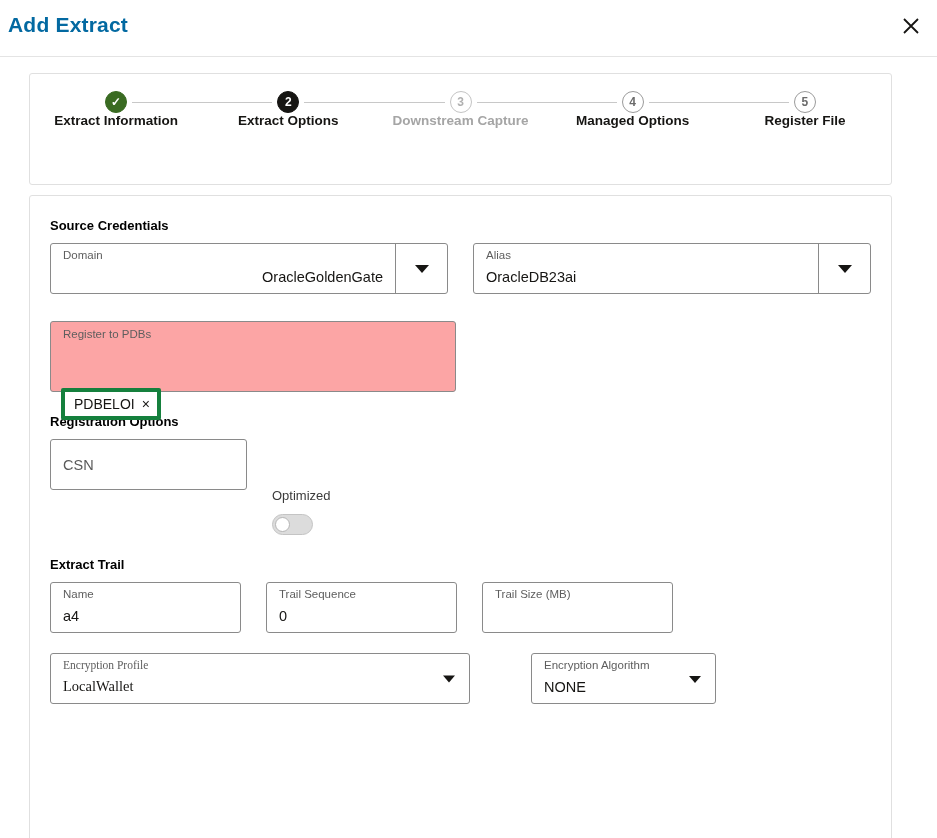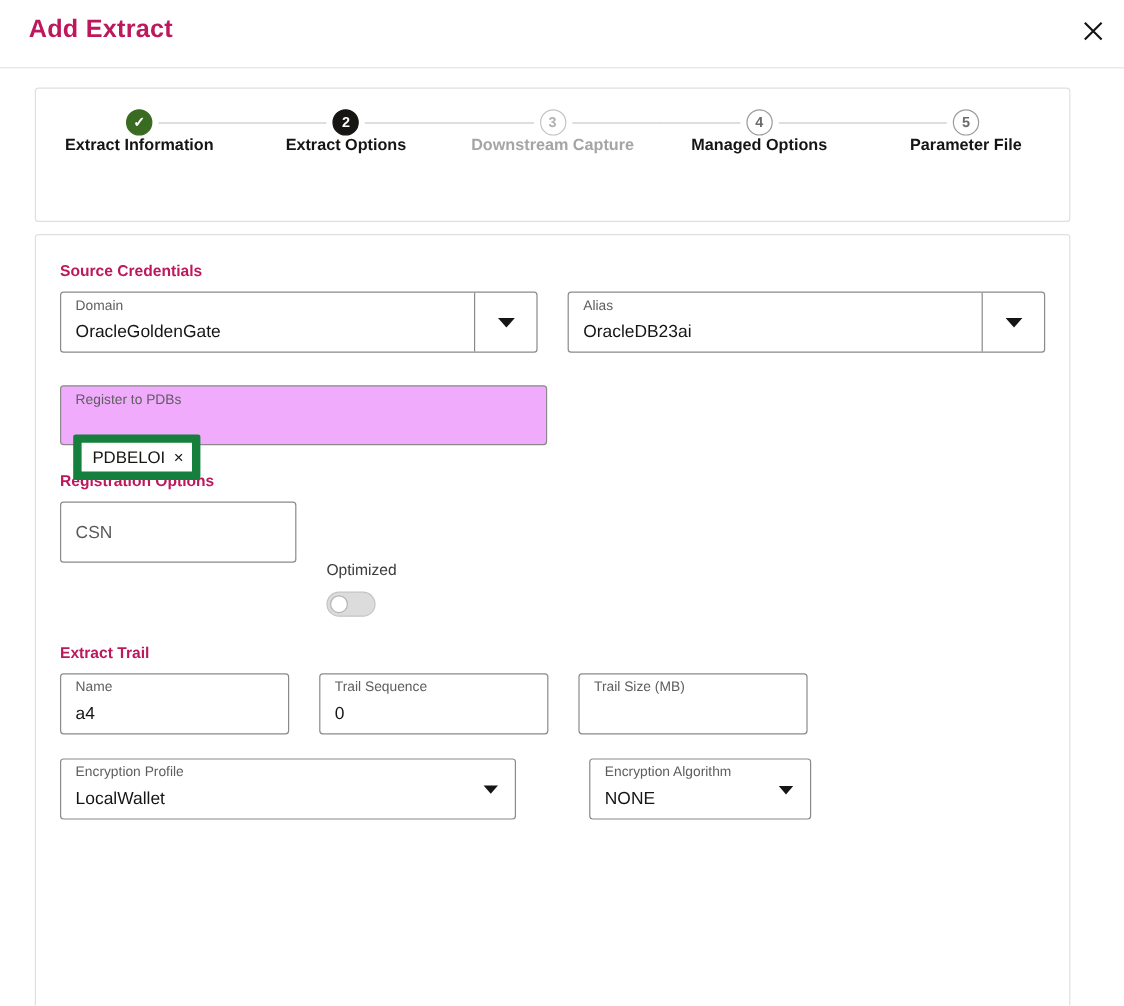--- a/index.html
+++ b/index.html
@@ -15,26 +15,26 @@
   }
 
   
   .dialog-header {
     position: relative;
     height: 57px;
     border-bottom: 1px solid #e4e4e4;
   }
   .dialog-title {
     position: absolute;
-    left: 24px;
+    left: 8px;
     top: 13px;
     font-size: 21px;
     font-weight: bold;
     letter-spacing: .2px;
-    color: #be185d;
+    color: #0369a1;
   }
   .close-button {
     position: absolute;
     right: 10px;
     top: 10px;
     width: 32px;
     height: 32px;
     display: flex;
     align-items: center;
     justify-content: center;
@@ -133,21 +133,21 @@
     color: #161513;
     border-bottom: 1px solid #e4e4e4;
     margin: 0 10px;
   }
   .section {
     padding: 0 10px;
   }
   .section-title {
     font-size: 13px;
     font-weight: bold;
-    color: #be185d;
+    color: #000000;
     margin: 22px 0 10px 10px;
   }
 
   .row {
     display: flex;
     gap: 25px;
     padding: 0 10px;
   }
 
   
@@ -221,57 +221,58 @@
     right: 14px;
     top: 22px;
     width: 0; height: 0;
     border-left: 6px solid transparent;
     border-right: 6px solid transparent;
     border-top: 7px solid #161513;
     cursor: pointer;
   }
 
   
-  .w-domain { width: 406px; }
+  .w-domain { width: 406px; text-align: right; }
   .w-alias  { width: 406px; }
   .w-pdb    { width: 406px; }
   .w-csn    { width: 197px; }
   .w-name   { width: 191px; }
   .w-sub    { width: 191px; }
   .w-seq    { width: 191px; }
   .w-size   { width: 191px; }
-  .w-encprof{ width: 380px; }
+  .w-encprof{ width: 420px; font-family: Liberation Serif, serif; }
   .w-encalg { width: 185px; margin-left: 36px; }
 
   
   .chips-field {
     position: relative;
     border: 1px solid #8a8a8a;
     border-radius: 3px;
-    background: #f0abfc;
-    height: 50px;
-    padding: 40px 10px 0 10px;
+    background: #fca5a5;
+    height: 71px;
+    padding: 26px 10px 0 10px;
   }
   .chips-field .float-label {
     position: absolute;
     top: 6px;
     left: 12px;
     font-size: 11.5px;
     color: #5e5e5e;
   }
   .chip {
     display: inline-flex;
     align-items: center;
     gap: 7px;
-    border: 7px solid #15803d;
+    border: 4px solid #15803d;
     border-radius: 2px;
     padding: 4px 7px 4px 9px;
     font-size: 14px;
     background: #fff;
     color: #161513;
+    margin-top: 40px;
   }
   .chip .chip-x {
     font-size: 14px;
     color: #161513;
     cursor: pointer;
     line-height: 1;
   }
 
   
   .toggle-wrap {
@@ -348,21 +349,21 @@
       <div class="step">
         <div class="step-line line-left"></div>
         <div class="step-line line-right"></div>
         <div class="step-circle">4</div>
         <div class="step-label">Managed Options</div>
       </div>
       <div class="step">
         <div class="step-line line-left"></div>
 
         <div class="step-circle">5</div>
-        <div class="step-label">Parameter File</div>
+        <div class="step-label">Register File</div>
       </div>
     </div>
   </div>
 
   <div class="form-card">
 
 
     <div class="section">
       <div class="section-title">Source Credentials</div>
 

